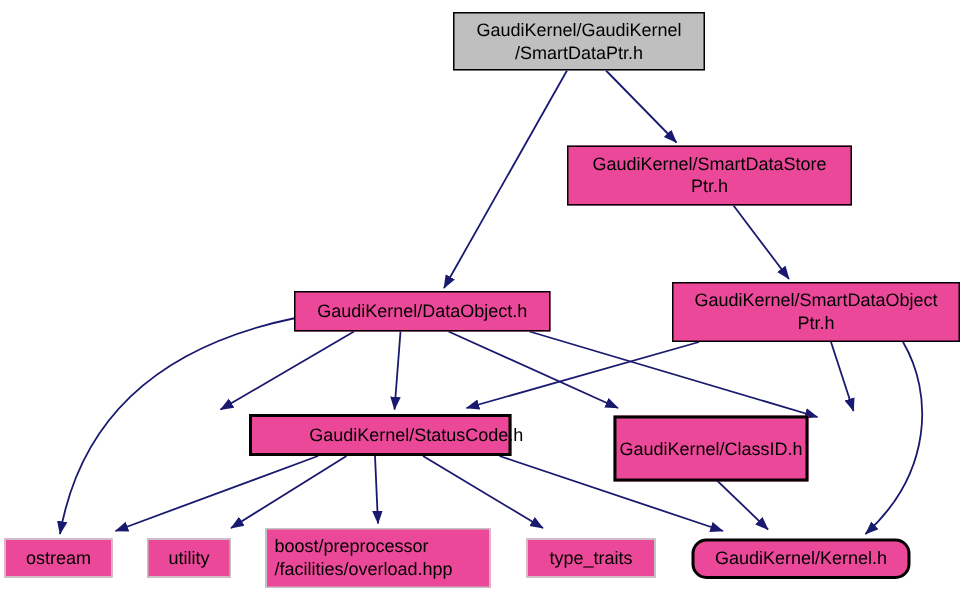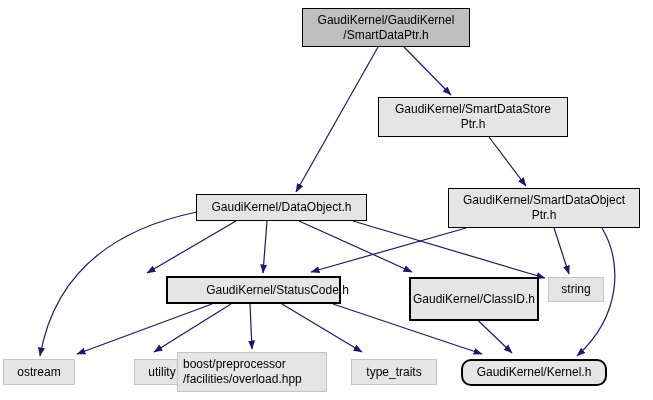--- a/index.html
+++ b/index.html
@@ -16,21 +16,21 @@
     left: 0; top: 0;
   }
   .edge {
     fill: none;
     stroke: #191970;
     stroke-width: 1.2px;
   }
   .node {
     position: absolute;
     box-sizing: border-box;
-    background: #e5e5e5;
+    background: #ec4899;
     color: #000000;
     display: flex;
     flex-direction: column;
     align-items: center;
     justify-content: center;
     text-align: center;
     font-size: 12px;
     line-height: 15px;
     white-space: nowrap;
   }
@@ -92,29 +92,26 @@
 
 
   <div class="node internal bold" style="left:166px; top:276px; width:175px; height:28px;padding-left:48px;">
     <span class="lbl">GaudiKernel/StatusCode.h</span>
   </div>
 
   <div class="node internal bold" style="left:369px; top:277px; width:130px; height:44px;margin-left:40px;">
     <span class="lbl">GaudiKernel/ClassID.h</span>
   </div>
 
-  <div class="node system" style="left:548px; top:277px; width:56px; height:25px;">
-    <span class="lbl">string</span>
-  </div>
 
   <div class="node system" style="left:3px; top:359px; width:72px; height:26px;">
     <span class="lbl">ostream</span>
   </div>
 
-  <div class="node system" style="left:98px; top:359px; width:56px; height:26px;margin-left:36px;">
+  <div class="node system" style="left:98px; top:359px; width:56px; height:26px;">
     <span class="lbl">utility</span>
   </div>
 
   <div class="node system left-align" style="left:177px; top:352px; width:150px; height:40px;">
     <span class="lbl">boost/preprocessor</span>
     <span class="lbl">/facilities/overload.hpp</span>
   </div>
 
   <div class="node system" style="left:351px; top:359px; width:86px; height:26px;">
     <span class="lbl">type_traits</span>

